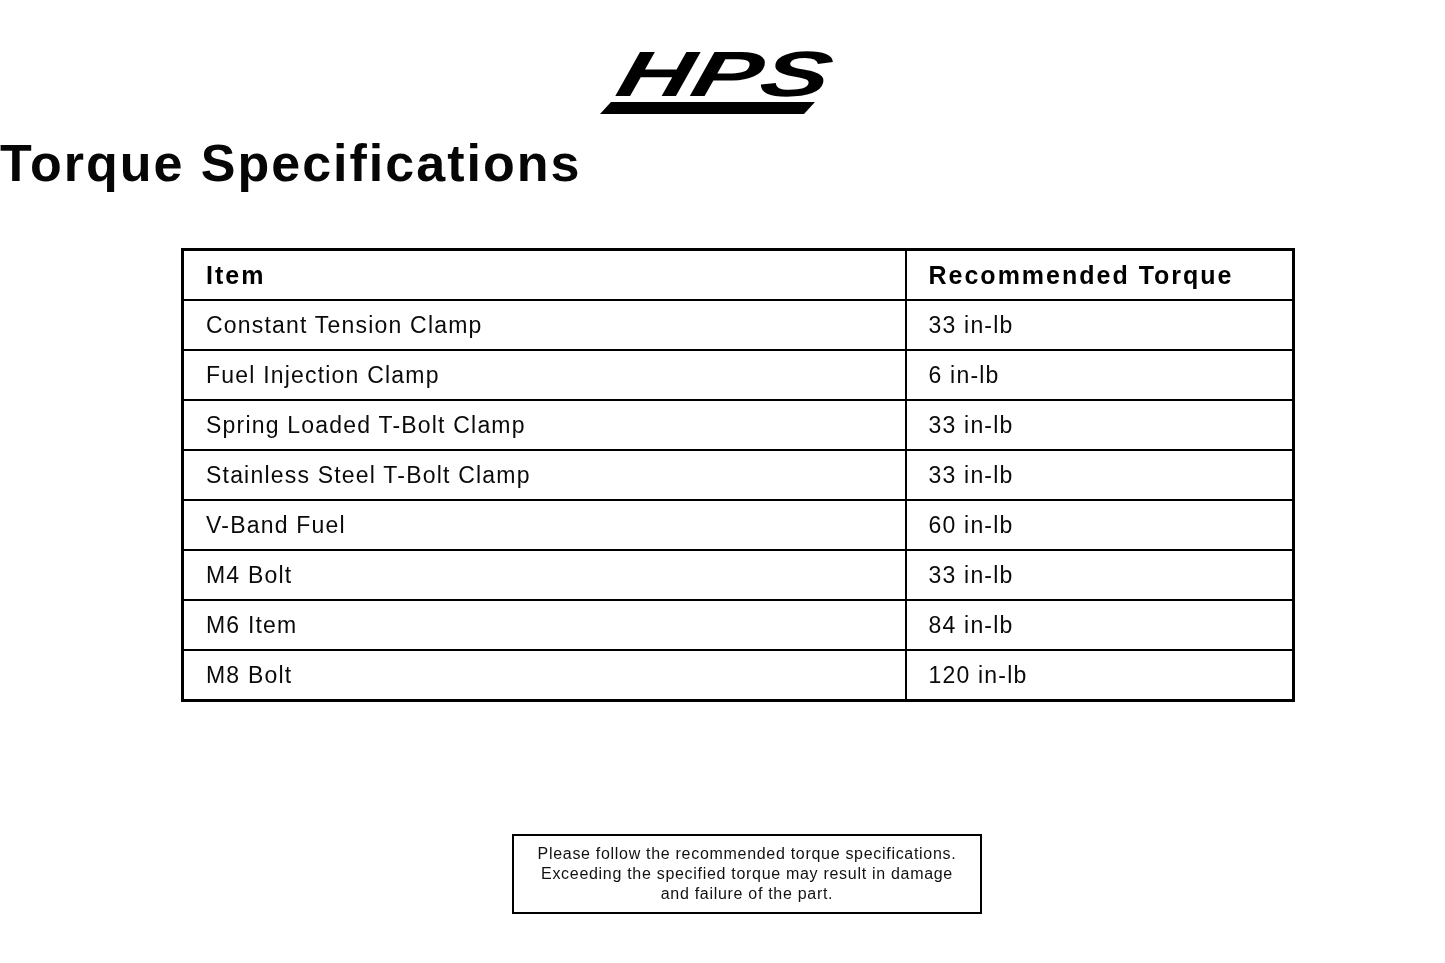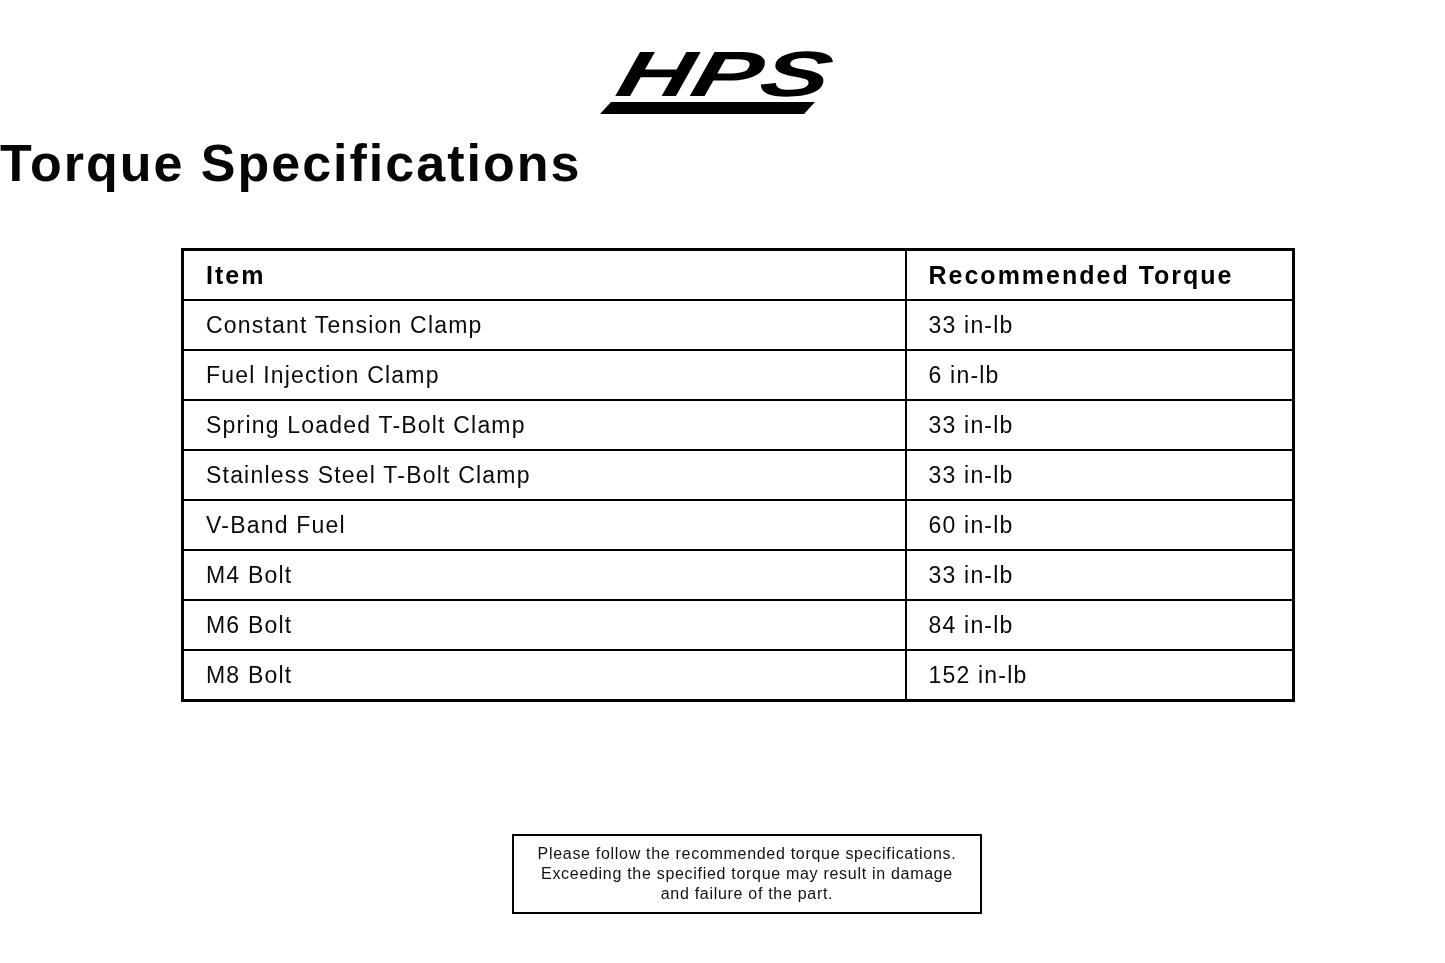--- a/index.html
+++ b/index.html
@@ -137,26 +137,26 @@
       </tr>
       <tr>
         <td>V-Band Fuel</td>
         <td>60 in-lb</td>
       </tr>
       <tr>
         <td>M4 Bolt</td>
         <td>33 in-lb</td>
       </tr>
       <tr>
-        <td>M6 Bolt</td>
+        <td>M6 Item</td>
         <td>84 in-lb</td>
       </tr>
       <tr>
         <td>M8 Bolt</td>
-        <td>152 in-lb</td>
+        <td>120 in-lb</td>
       </tr>
     </tbody>
   </table>
 </div>
 
 <div class="note-box">
   <div>Please follow the recommended torque specifications.</div>
   <div>Exceeding the specified torque may result in damage</div>
   <div>and failure of the part.</div>
 </div>

